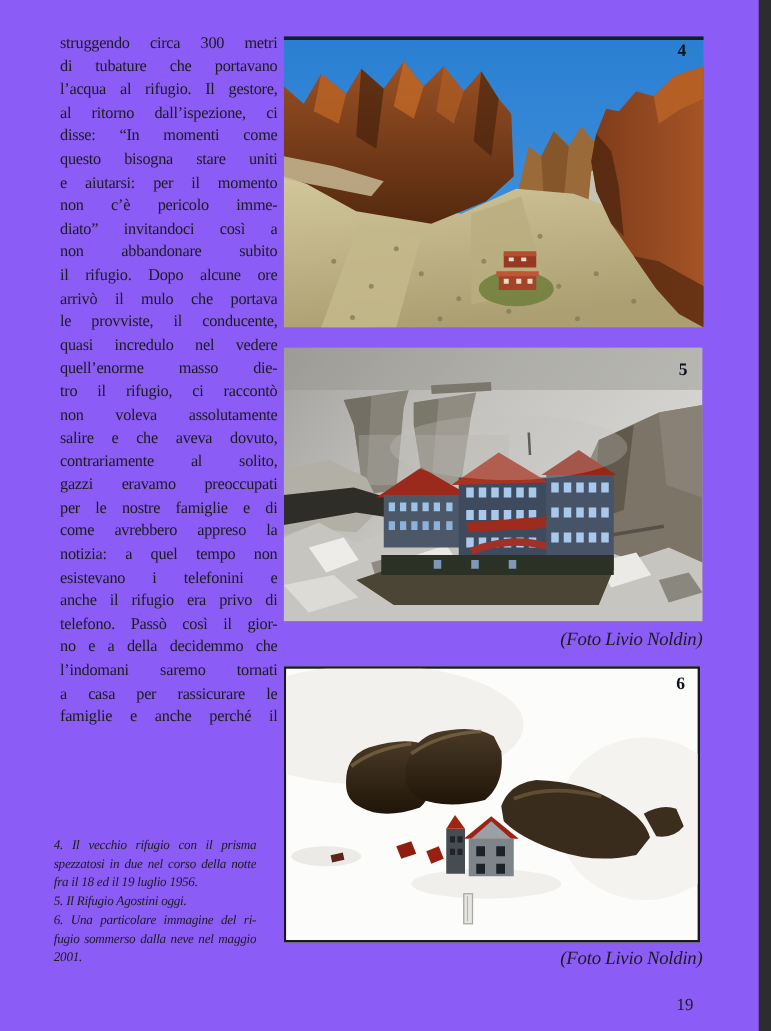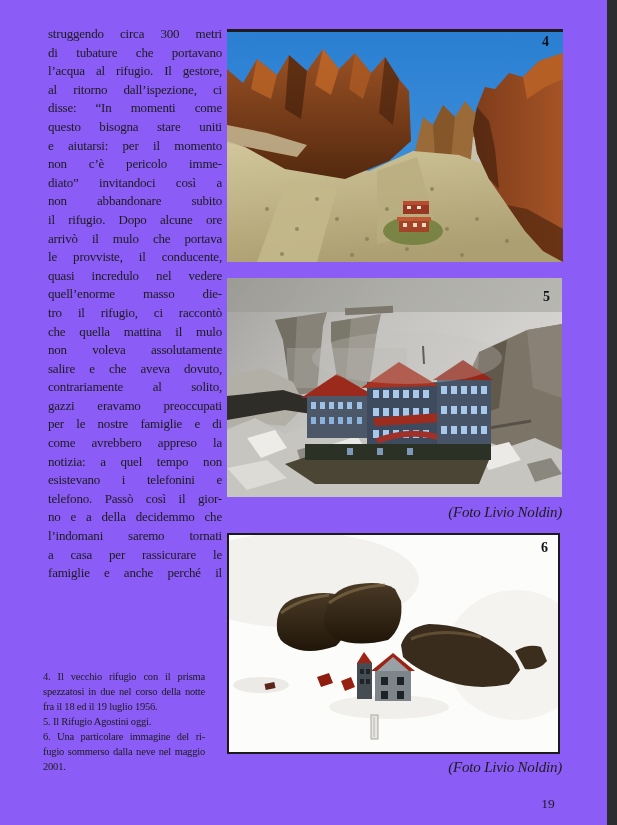--- a/index.html
+++ b/index.html
@@ -10,21 +10,21 @@
   
   .body-text { position:absolute; left:48px; top:25px; width:174px; }
   .bline {
     height:18.6px; line-height:18.6px; font-size:13px; letter-spacing:-0.2px;
     overflow:hidden; white-space:nowrap;
   }
   .bline.j, .cline.j { text-align:justify; text-align-last:justify; white-space:normal; }
   
   .captions { position:absolute; left:43px; top:669px; width:162px; }
   .cline {
-    height:15px; line-height:15px; font-size:10.5px; 
+    height:15px; line-height:15px; font-size:10.5px; font-style:italic;
     letter-spacing:-0.2px; overflow:hidden; white-space:nowrap;
   }
   .photo { position:absolute; margin:0; padding:0; }
   .photo svg { display:block; width:100%; height:100%; }
   .photo4 { left:227px; top:29px;  width:336px; height:233px; }
   .photo5 { left:227px; top:278px; width:335px; height:219px; }
   .photo6 { left:227px; top:533px; width:333px; height:221px; border:2px solid #1a1a1a; box-sizing:border-box; background:#fcfcfa; }
   .fig-num {
     position:absolute; font-weight:bold; font-size:14px; color:#0e1319;
     font-family:"Liberation Serif","DejaVu Serif",serif;
@@ -56,29 +56,29 @@
       <div class="bline j">e aiutarsi: per il momento</div>
       <div class="bline j">non c’è pericolo imme-</div>
       <div class="bline j">diato” invitandoci così a</div>
       <div class="bline j">non abbandonare subito</div>
       <div class="bline j">il rifugio. Dopo alcune ore</div>
       <div class="bline j">arrivò il mulo che portava</div>
       <div class="bline j">le provviste, il conducente,</div>
       <div class="bline j">quasi incredulo nel vedere</div>
       <div class="bline j">quell’enorme masso die-</div>
       <div class="bline j">tro il rifugio, ci raccontò</div>
-      <div class="bline j">che quella mattina il mulo</div>
       <div class="bline j">non voleva assolutamente</div>
       <div class="bline j">salire e che aveva dovuto,</div>
       <div class="bline j">contrariamente al solito,</div>
       <div class="bline j">gazzi eravamo preoccupati</div>
       <div class="bline j">per le nostre famiglie e di</div>
       <div class="bline j">come avrebbero appreso la</div>
       <div class="bline j">notizia: a quel tempo non</div>
       <div class="bline j">esistevano i telefonini e</div>
+      <div class="bline j">anche il rifugio era privo di</div>
       <div class="bline j">telefono. Passò così il gior-</div>
       <div class="bline j">no e a della decidemmo che</div>
       <div class="bline j">l’indomani saremo tornati</div>
       <div class="bline j">a casa per rassicurare le</div>
       <div class="bline j">famiglie e anche perché il</div>
     </div>
 
   <div class="captions">
       <div class="cline j">4. Il vecchio rifugio con il prisma</div>
       <div class="cline j">spezzatosi in due nel corso della notte</div>

